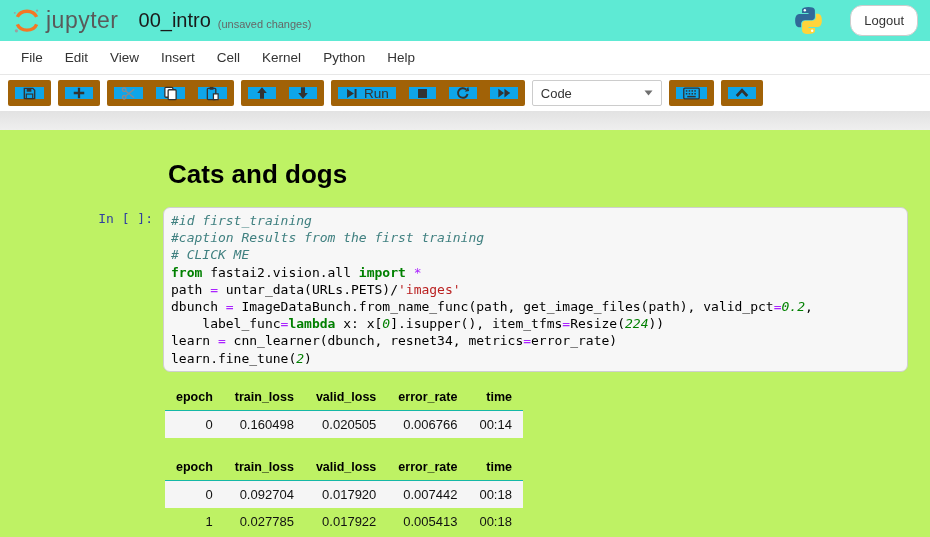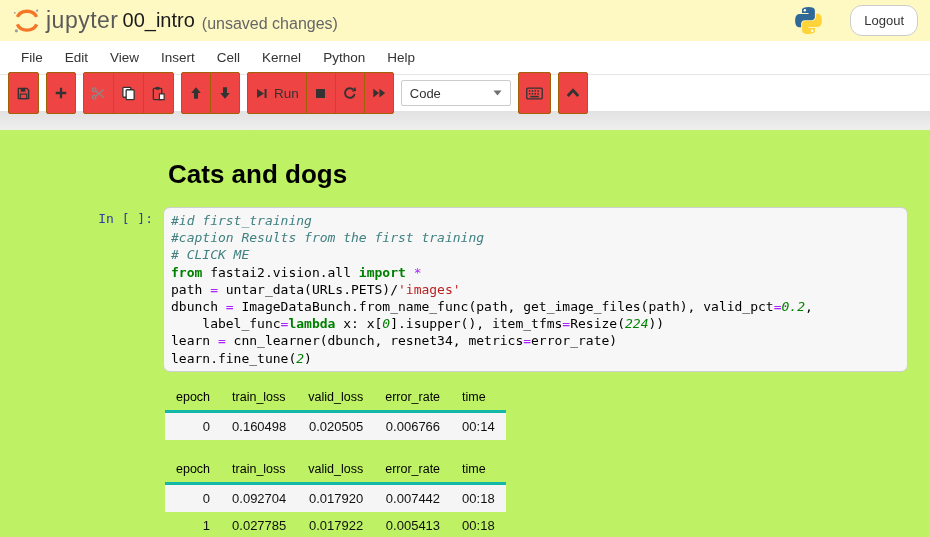--- a/index.html
+++ b/index.html
@@ -1,48 +1,48 @@
 <!DOCTYPE html>
 <html><head>
 <meta charset="utf-8">
 <style>
   * { box-sizing: border-box; margin: 0; padding: 0; }
   html,body { width:930px; height:537px; overflow:hidden; background:#fff;
     font-family:"Liberation Sans", sans-serif; }
 
   
-  .header { display:flex; align-items:center; height:41px; padding:0 12px; background:#fef9c3; }
+  .header { display:flex; align-items:center; height:41px; padding:0 12px; background:#5eead4; }
   .logo { display:flex; align-items:center; gap:4px; }
   .logo-text { font-size:23px; color:#5a5a5a; letter-spacing:0.5px; }
-  .nb-title { font-size:20px; color:#1a1a1a; margin-left:4px; }
-  .checkpoint { font-size:16px; color:#666; margin-left:7px; padding-top:6px; }
+  .nb-title { font-size:20px; color:#1a1a1a; margin-left:20px; }
+  .checkpoint { font-size:11px; color:#666; margin-left:7px; padding-top:6px; }
   .header-right { margin-left:auto; display:flex; align-items:center; gap:26px; }
   .logout-btn { background:#fff; border:1px solid #ccc; border-radius:12px; padding:7px 13px;
     font-size:13px; color:#333; cursor:pointer; }
 
   
   .menubar { display:flex; align-items:center; height:34px; padding:0 10px;
     background:#fff; border-bottom:1px solid #e7e7e7; }
   .menu-item { padding:7px 11px; font-size:13.5px; color:#333; cursor:pointer; }
   .menubar-right { margin-left:auto; display:flex; align-items:center; gap:12px; }
   .trusted-btn { border:1px solid #ccc; border-radius:2px; background:#fff;
     color:#878787; font-size:12px; padding:4px 10px; }
   .v-divider { width:1px; height:19px; background:#b5b5b5; }
   .kernel-name { font-size:14.5px; color:#333; }
   .kernel-circle { width:13px; height:13px; border:2px solid #404040; border-radius:50%; }
 
   
   .toolbar { display:flex; align-items:center; height:36px; padding:0 8px; gap:7px; background:#fff; }
   .btn-group { display:flex; }
-  .tb { height:42px; min-width:30px; display:flex; align-items:center; justify-content:center;
-    background:#ef4444; border:1px solid #a16207; border-radius:2px; padding:0 7px; cursor:pointer; }
+  .tb { height:26px; min-width:30px; display:flex; align-items:center; justify-content:center;
+    background:#0ea5e9; border:7px solid #a16207; border-radius:2px; padding:0 7px; cursor:pointer; }
   .btn-group .tb + .tb { margin-left:-1px; border-top-left-radius:0; border-bottom-left-radius:0; }
   .btn-group .tb:not(:last-child) { border-top-right-radius:0; border-bottom-right-radius:0; }
   .run-label { font-size:13.5px; color:#333; margin-left:6px; }
-  .cell-type-select { width:110px; height:26px; border:1px solid #ccc; border-radius:2px;
+  .cell-type-select { width:130px; height:26px; border:1px solid #ccc; border-radius:2px;
     display:flex; align-items:center; justify-content:space-between; padding:0 8px;
     font-size:13px; color:#333; background:#fff; cursor:pointer; }
 
   
   .band { height:19px; background:linear-gradient(#e2e2e2,#efefef); }
   .notebook { background:#bef264; height:487px; padding-top:29px; overflow:hidden;padding-left:18px; }
 
   .nb-row { display:flex; padding-right:22px; }
   .prompt-col { width:145px; flex:none; text-align:right; padding-right:10px; padding-top:4px;
     font-family:"DejaVu Sans Mono", monospace; font-size:13px; color:#303F9F; }
@@ -58,22 +58,22 @@
   .tok-o { color:#AA22FF; }
   .tok-s { color:#BA2121; }
   .tok-n { color:#008000;font-style:italic; }
   .tok-t { color:#000; }
 
   
   .outputs { margin-left:147px; }
   .output-area { margin-top:13px; }
   .output-area + .output-area { margin-top:17px; }
   table.df { border-collapse:collapse; font-size:13px; color:#111; }
-  table.df th { font-weight:normal; text-align:left; padding:5px 11px 6px;
-    border-bottom:3px solid #14b8a6; font-size:12.5px; color:#000; }
+  table.df th { font-weight:bold; text-align:right; padding:5px 11px 6px;
+    border-bottom:1px solid #14b8a6; font-size:12.5px; color:#000; }
   table.df td { text-align:right; padding:6px 11px; }
   table.df tbody tr:nth-child(odd) { background:#f5f5f5; }
 
   .icon svg { display:block; }
 </style>
 </head>
 <body>
 
 <div class="header">
   <div class="logo">

